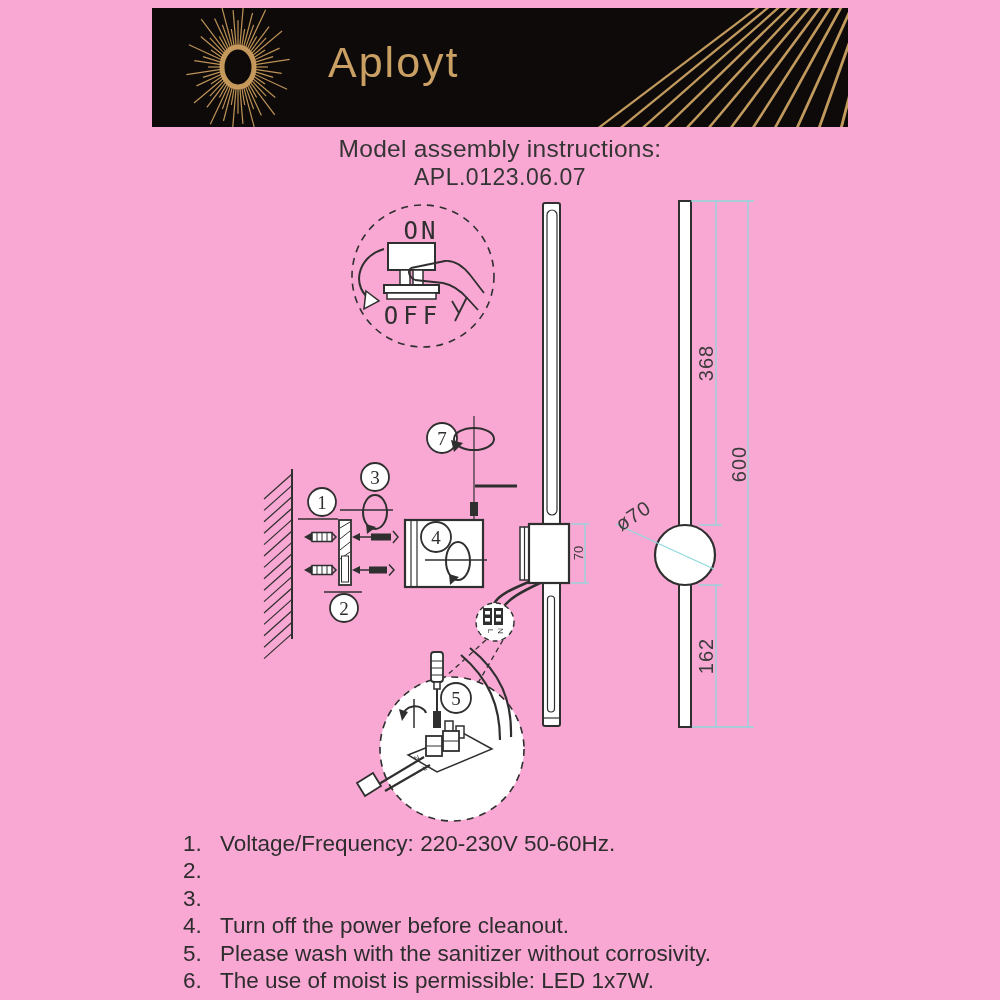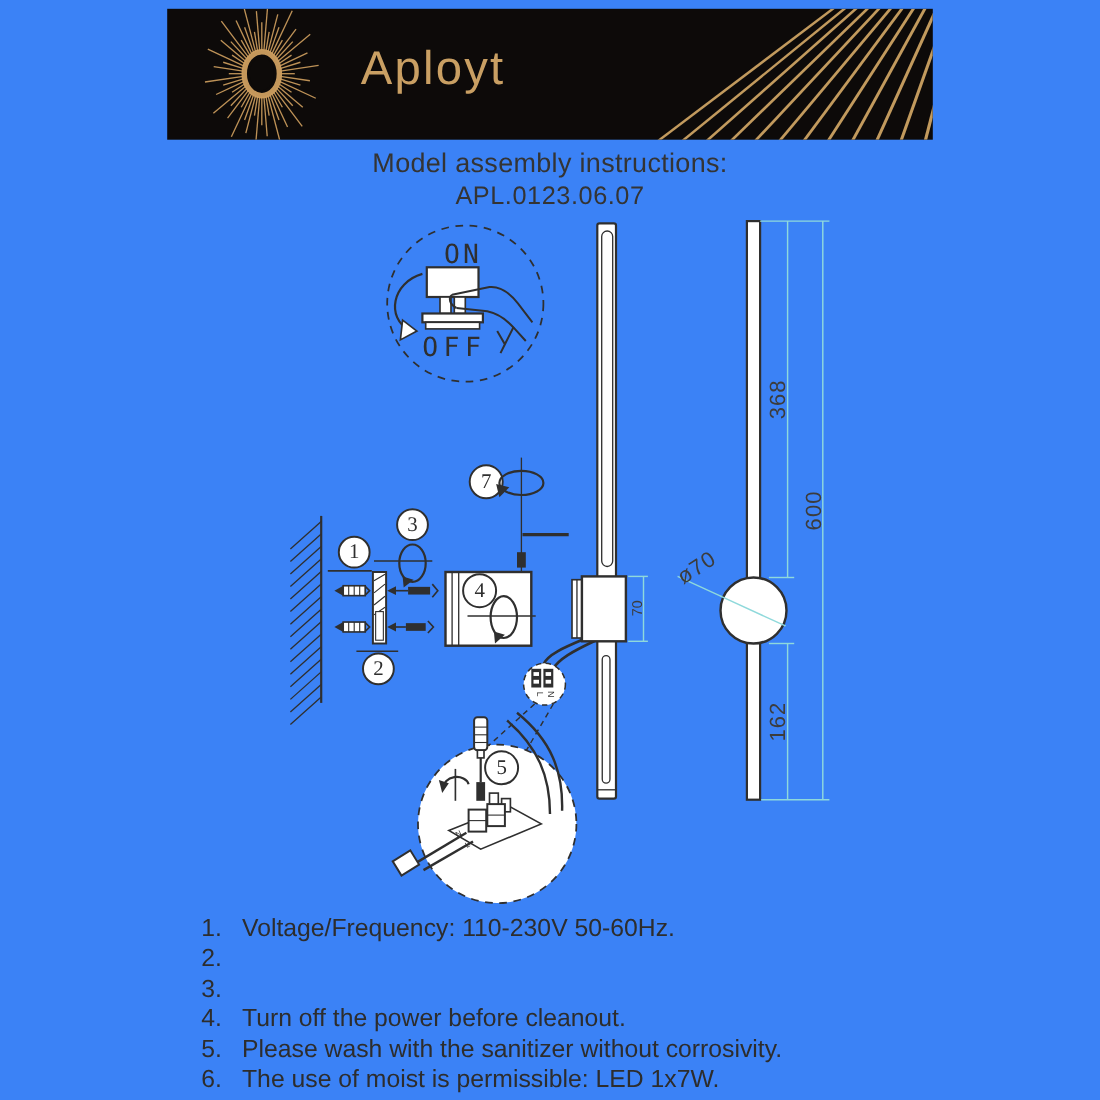--- a/index.html
+++ b/index.html
@@ -1,16 +1,16 @@
 <!DOCTYPE html>
 <html><head>
 <meta charset="utf-8">
 <style>
   html,body{margin:0;padding:0;background:#fff;}
-  .page{position:relative;width:1000px;height:1000px;background:#3b82f6;overflow:hidden;
+  .page{position:relative;width:1000px;height:1000px;background:#f9a8d4;overflow:hidden;
         font-family:"Liberation Sans",sans-serif;}
   .banner{position:absolute;left:152px;top:8px;width:696px;height:119px;background:#0d0a09;overflow:hidden;}
   .banner svg{position:absolute;left:0;top:0;}
   .brand{position:absolute;left:176px;top:30px;font-size:43px;font-weight:400;color:#c99f63;
          letter-spacing:2px;font-family:"Liberation Sans",sans-serif;}
   .title1{position:absolute;left:0;right:0;top:135px;text-align:center;font-size:24.5px;color:#343434;letter-spacing:.3px;}
   .title2{position:absolute;left:0;right:0;top:164px;text-align:center;font-size:23px;color:#343434;letter-spacing:.5px;}
   .diagram{position:absolute;left:0;top:0;width:1000px;height:1000px;}
   .instr{position:absolute;left:183px;top:830px;width:680px;font-size:22.5px;line-height:27.4px;color:#2d2d2d;}
   .row{display:flex;}
@@ -342,21 +342,21 @@
       <text transform="rotate(-90 708 363)" x="708" y="363" class="dimtext">368</text>
       <text transform="rotate(-90 741 464)" x="741" y="464" class="dimtext">600</text>
       <text transform="rotate(-90 708 656)" x="708" y="656" class="dimtext">162</text>
       <text transform="rotate(-33 634 517)" x="634" y="517" class="dimtext">ø70</text>
     </g>
   </svg>
 
   <div class="instr">
     <div class="row">
       <span class="num">1.</span>
-      <span>Voltage/Frequency: 110-230V 50-60Hz.</span>
+      <span>Voltage/Frequency: 220-230V 50-60Hz.</span>
     </div>
     <div class="row">
       <span class="num">2.</span>
     </div>
     <div class="row">
       <span class="num">3.</span>
     </div>
     <div class="row">
       <span class="num">4.</span>
       <span>Turn off the power before cleanout.</span>

